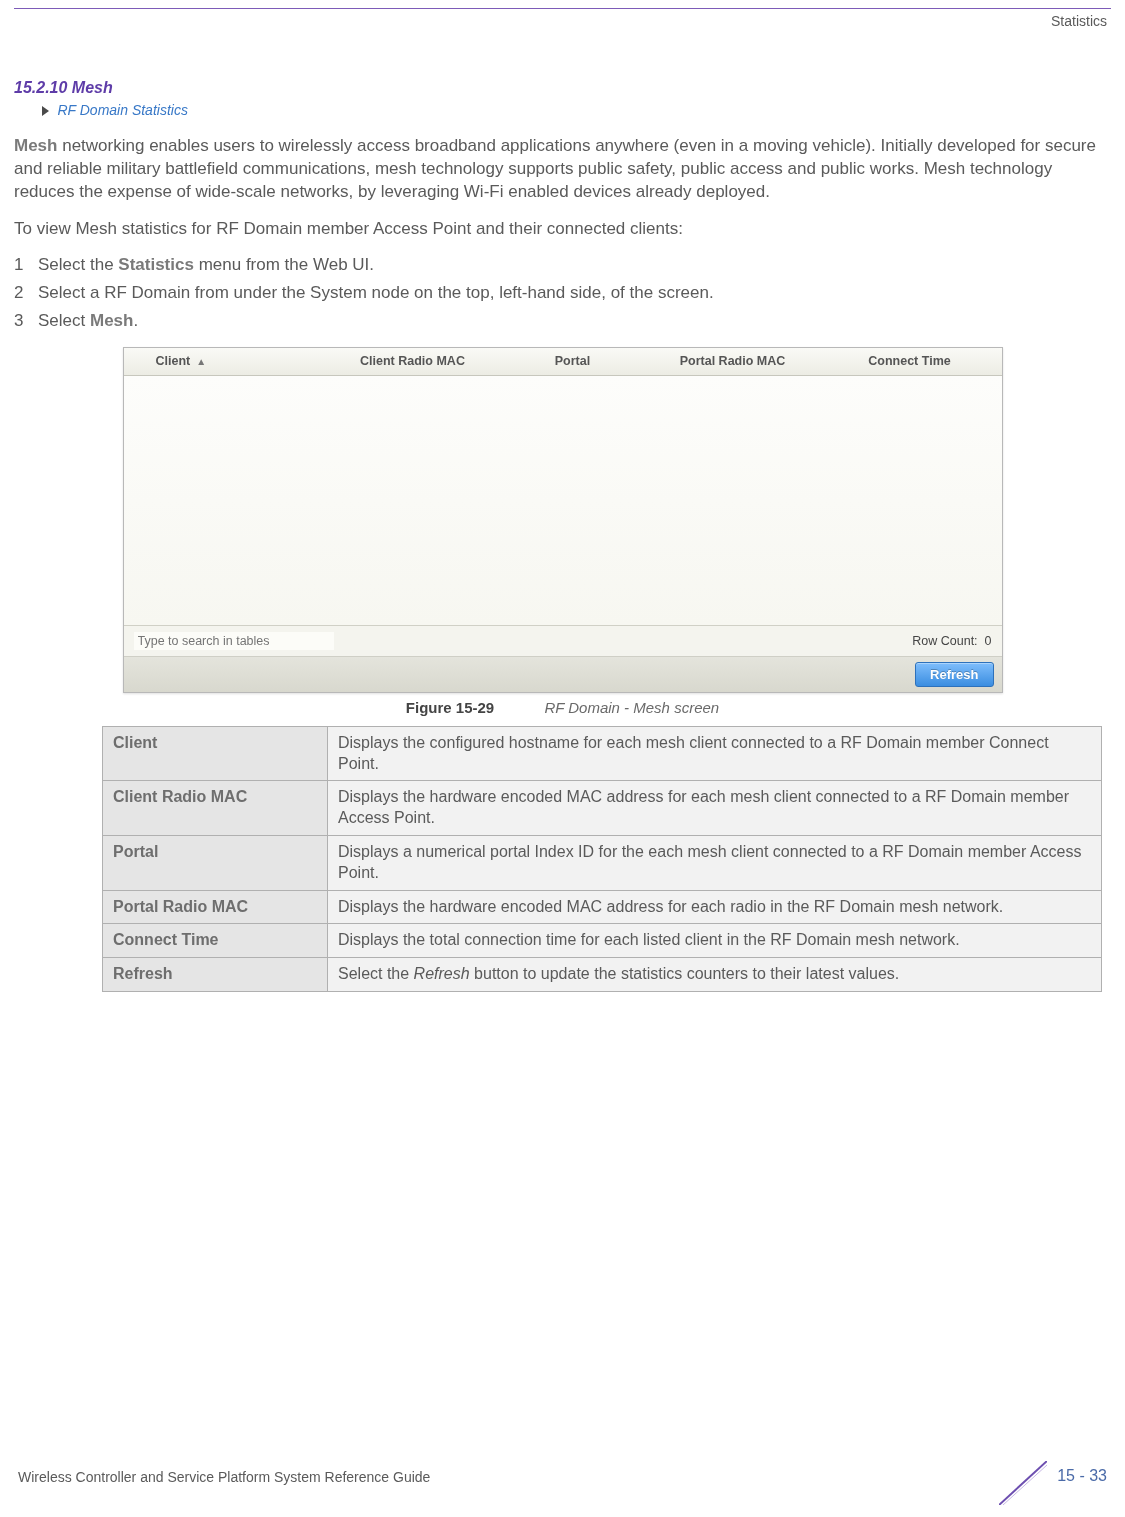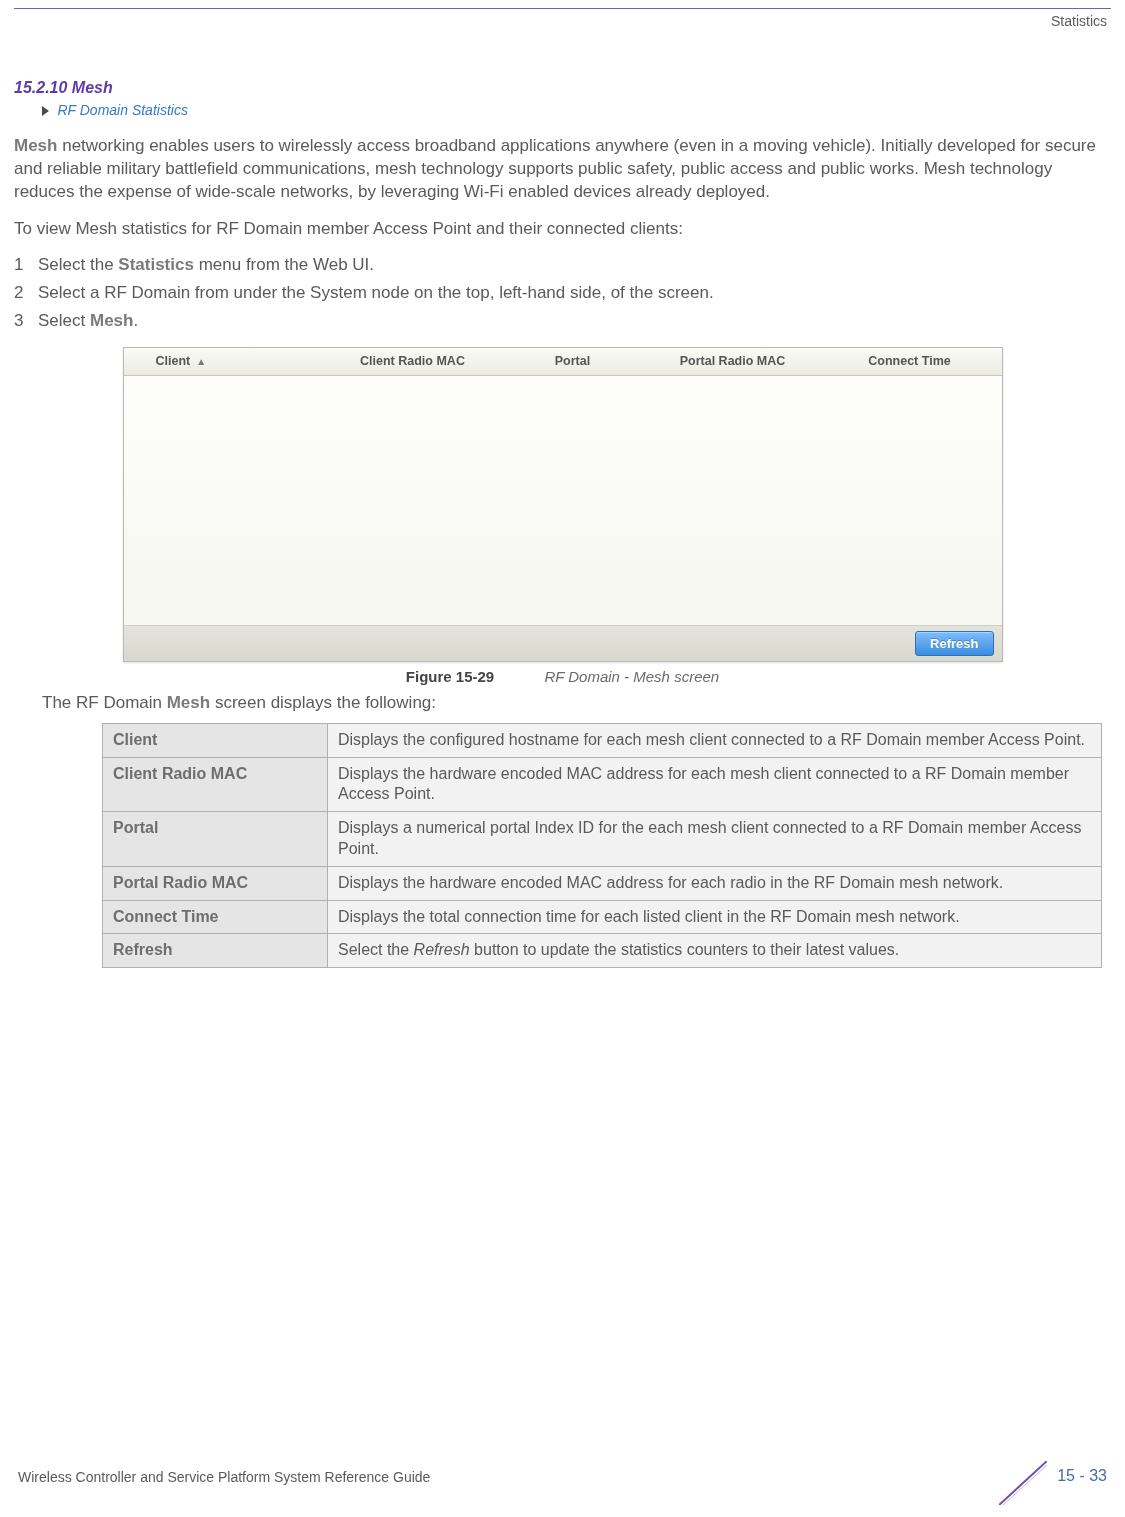--- a/index.html
+++ b/index.html
@@ -240,39 +240,42 @@
         <div class="col1">
           <span>Client</span>
           <span class="sort-icon">▲</span>
         </div>
         <div class="col2">Client Radio MAC</div>
         <div class="col3">Portal</div>
         <div class="col4">Portal Radio MAC</div>
         <div class="col5">Connect Time</div>
       </div>
       <div class="shot-body"></div>
+      <div class="shot-search">
+        <input type="text" placeholder="Type to search in tables" style="">
+        <div class="shot-rowcount">
+          <span>Row Count:</span>&nbsp;&nbsp;<span>0</span>
+        </div>
+      </div>
       <div class="shot-footer">
         <div class="refresh-btn">Refresh</div>
       </div>
     </div>
     <div class="figure-caption">
       <span class="figlabel">Figure 15-29</span>
       <span class="figtitle">RF Domain - Mesh screen</span>
     </div>
   </div>
 
-  <p class="after-fig">
-    <span>The RF Domain </span><span class="stat-bold">Mesh</span><span> screen displays the following:</span>
-  </p>
 
   <table class="desc-table">
     <tbody>
         <tr>
       <td class="label">Client</td>
-      <td class="val">Displays the configured hostname for each mesh client connected to a RF Domain member Access Point.</td>
+      <td class="val">Displays the configured hostname for each mesh client connected to a RF Domain member Connect Point.</td>
     </tr>
     <tr>
       <td class="label">Client Radio MAC</td>
       <td class="val">Displays the hardware encoded MAC address for each mesh client connected to a RF Domain member Access Point.</td>
     </tr>
     <tr>
       <td class="label">Portal</td>
       <td class="val">Displays a numerical portal Index ID for the each mesh client connected to a RF Domain member Access Point.</td>
     </tr>
     <tr>

